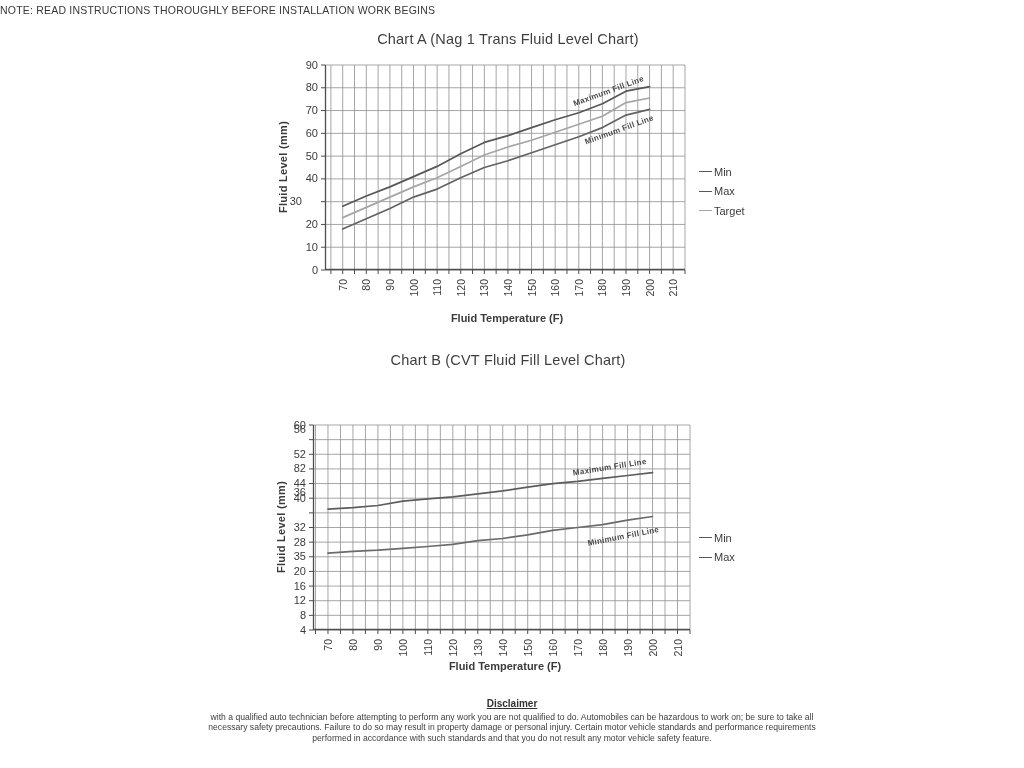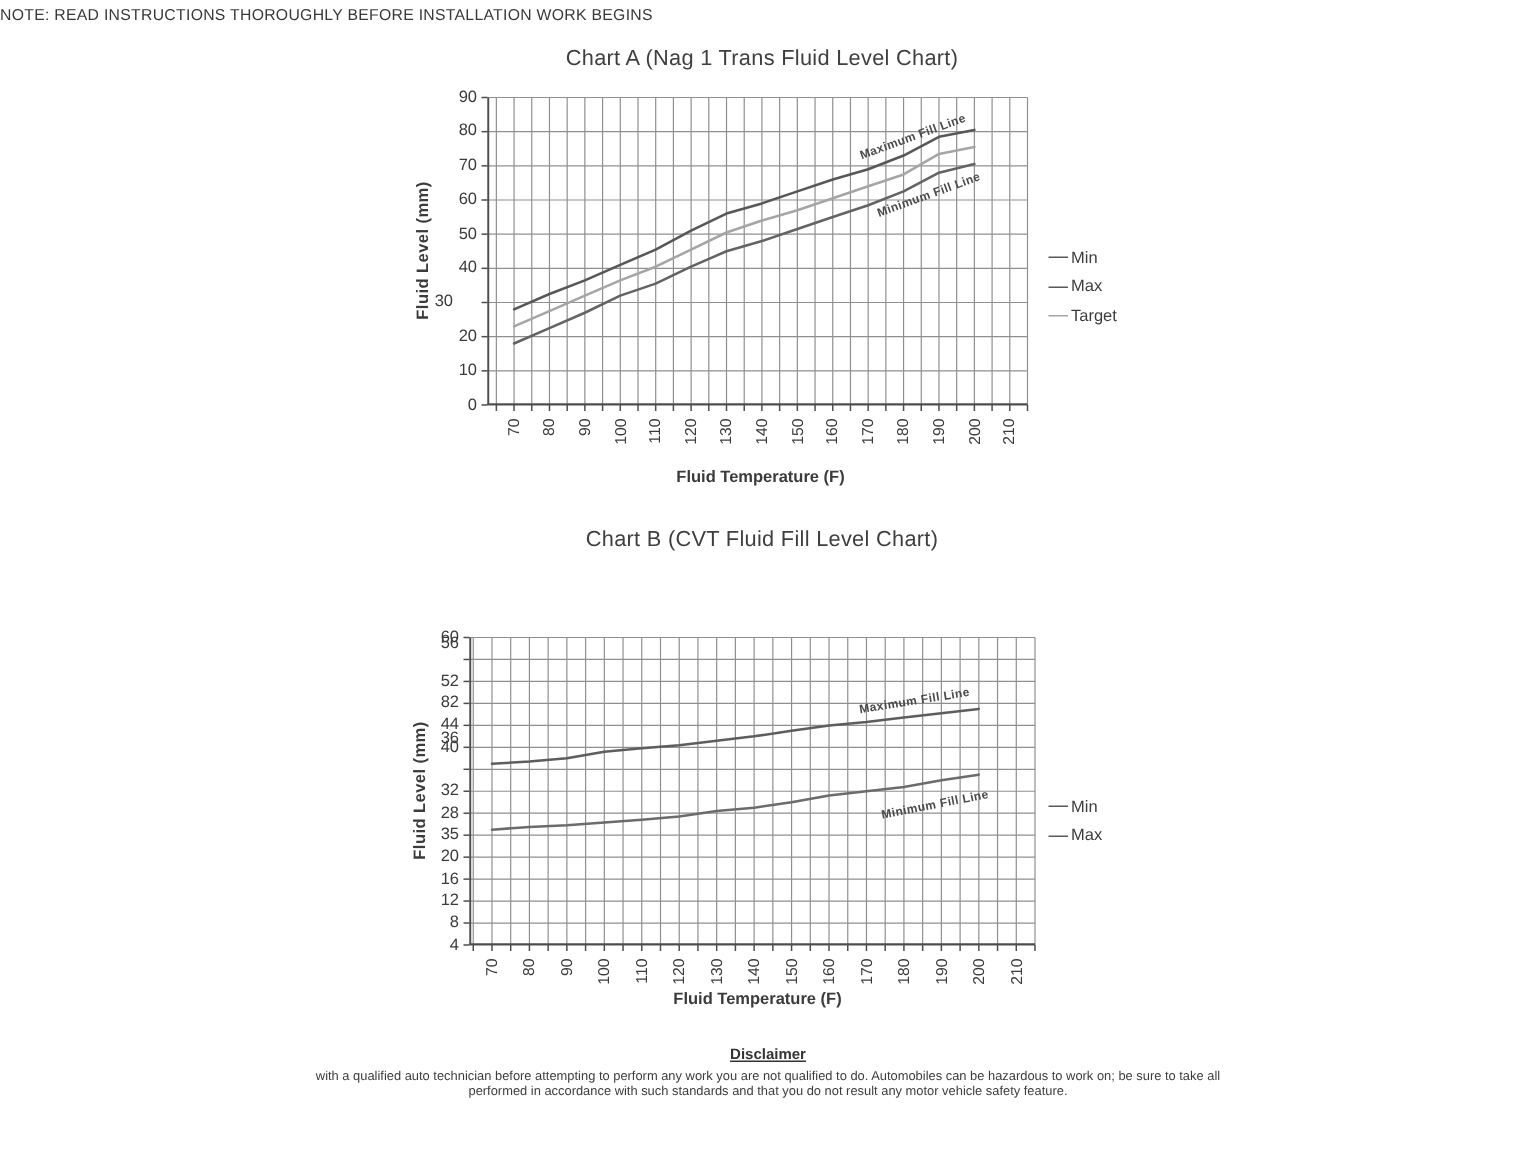--- a/index.html
+++ b/index.html
@@ -291,20 +291,21 @@
     </div>
     <div class="legend-row">
       <span class="dash" style="border-top-color: rgb(88, 88, 88);"></span>
       <span class="legend-label">Max</span>
     </div>
   </div>
 
   <div class="disc-heading">Disclaimer</div>
   <div id="disc-lines">
       <div>with a qualified auto technician before attempting to perform any work you are not qualified to do.  Automobiles can be hazardous to work on; be sure to take all</div>
+      <div>necessary safety precautions.  Failure to do so may result in property damage or personal injury.  Certain motor vehicle standards and performance requirements</div>
       <div>performed in accordance with such standards and that you do not result any motor vehicle safety feature.</div>
     </div>
 
 <div class="xtick" style="left: 306.705px; top: 279px;">70</div>
     <div class="xtick" style="left: 330.311px; top: 279px;">80</div>
     <div class="xtick" style="left: 353.918px; top: 279px;">90</div>
     <div class="xtick" style="left: 377.525px; top: 279px;">100</div>
     <div class="xtick" style="left: 401.131px; top: 279px;">110</div>
     <div class="xtick" style="left: 424.738px; top: 279px;">120</div>
     <div class="xtick" style="left: 448.344px; top: 279px;">130</div>

